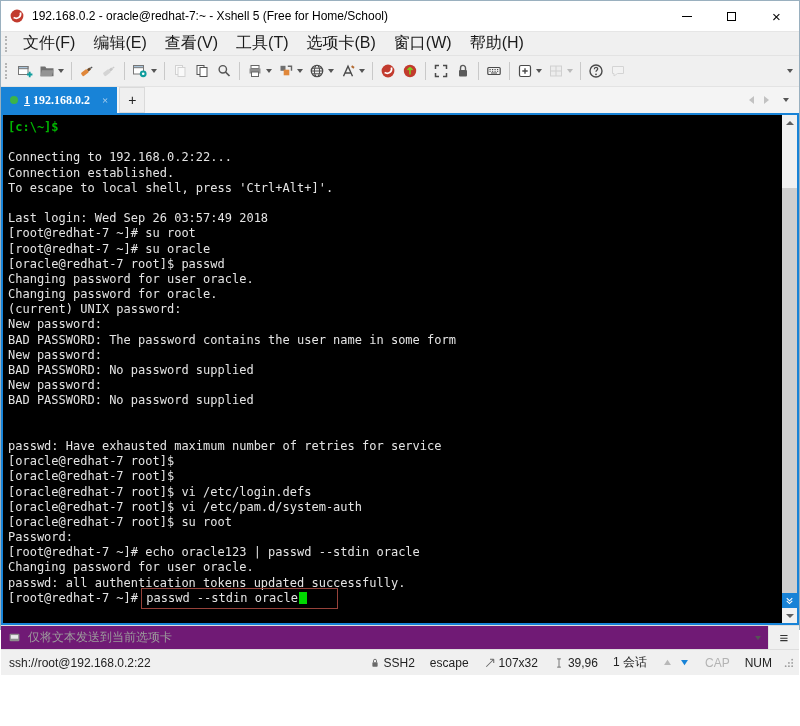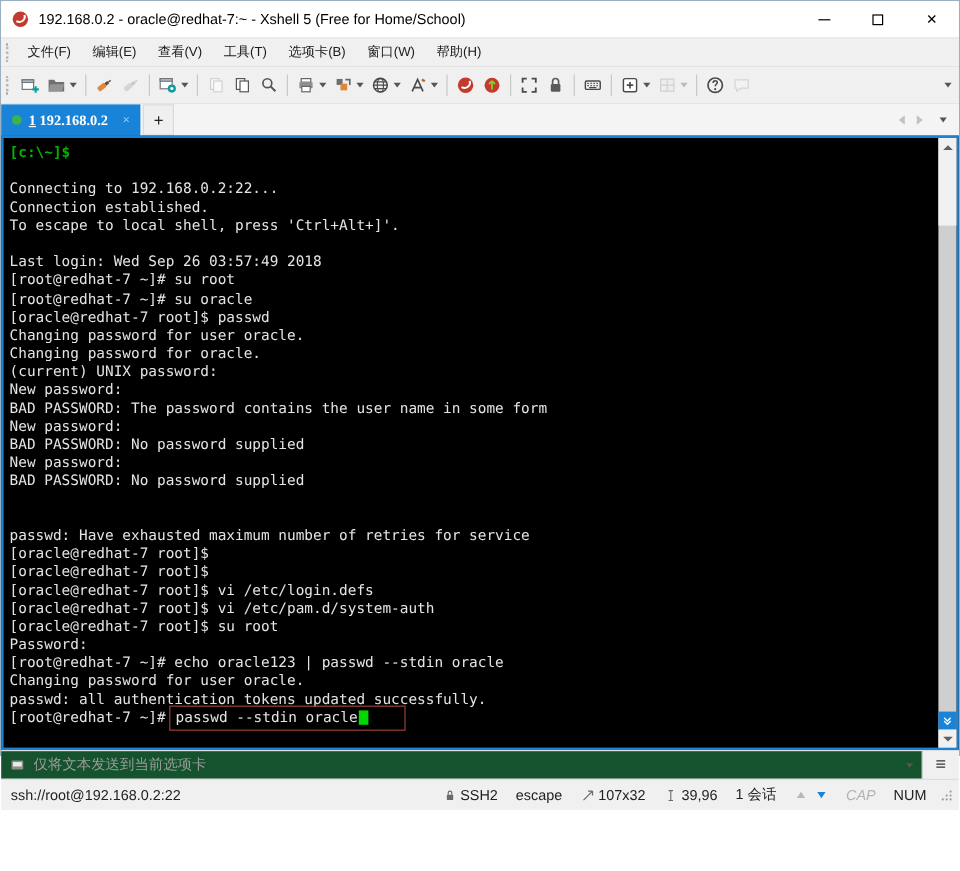--- a/index.html
+++ b/index.html
@@ -11,21 +11,21 @@
   .titlebar { height:30px; background:#fff; display:flex; align-items:center; padding-left:8px; flex:0 0 auto; }
   .app-icon { width:16px; height:16px; margin-right:7px; flex:0 0 auto; }
   .title-text { font-size:12px; color:#000; flex:1; white-space:nowrap; overflow:hidden; }
   .win-btns { display:flex; height:100%; }
   .win-btn { width:45px; height:100%; display:flex; align-items:center; justify-content:center; color:#000; }
   .glyph-min { width:10px; height:1px; background:#000; }
   .glyph-max { width:9px; height:9px; border:1px solid #000; }
   .glyph-close { font-size:15px; line-height:1; }
 
   
-  .menubar { height:25px; background:#f0f0f0; display:flex; align-items:center; font-size:11px;
+  .menubar { height:25px; background:#f0f0f0; display:flex; align-items:center; font-size:16px;
     color:#1a1a1a; border-top:1px solid #e6e6e6; border-bottom:1px solid #e3e3e3; flex:0 0 auto; }
   .grip { width:4px; height:16px; border-left:2px dotted #b5b5b5; margin:0 5px 0 4px; flex:0 0 auto; }
   .menu-item { padding:2px 9px; }
 
   
   .toolbar { height:31px; background:#f0f0f0; display:flex; align-items:center;
     border-bottom:1px solid #e3e3e3; padding-right:6px; flex:0 0 auto; }
   .tb-btn { height:25px; display:flex; align-items:center; padding:0 3px; border-radius:2px; }
   .tb-btn.disabled { opacity:.9; }
   .tb-sep { width:1px; height:18px; background:#c9c9c9; margin:0 4px; flex:0 0 auto; }
@@ -71,32 +71,32 @@
   .scrollbar { width:15px; background:#cfcfcf; display:flex; flex-direction:column; flex:0 0 auto; }
   .sb-arrow { height:15px; background:#f1f1f1; display:flex; align-items:center; justify-content:center; flex:0 0 auto; }
   .sb-chev-up { width:0; height:0; border-left:4px solid transparent; border-right:4px solid transparent; border-bottom:4px solid #5f5f5f; }
   .sb-chev-dn { width:0; height:0; border-left:4px solid transparent; border-right:4px solid transparent; border-top:4px solid #5f5f5f; }
   .sb-thumb { height:58px; background:#f1f1f1; flex:0 0 auto; }
   .sb-track { flex:1; }
   .sb-live { height:15px; background:#1883d7; display:flex; align-items:center; justify-content:center; flex:0 0 auto; }
 
   
   .sendbar { height:24px; display:flex; background:#f0f0f0; border-top:1px solid #dedede; flex:0 0 auto; }
-  .send-field { flex:1; background:#14532d; display:flex; align-items:center; gap:7px; padding:0 7px;
+  .send-field { flex:1; background:#701a75; display:flex; align-items:center; gap:7px; padding:0 7px;
     font-size:12px; color:#9c9c9c; border-right:1px solid #e0e0e0; }
   .send-caret { margin-left:auto; }
   .hamburger { width:30px; display:flex; align-items:center; justify-content:center; background:#f0f0f0;
     font-size:15px; color:#333; }
 
   
   .statusbar { height:26px; background:#f0f0f0; border-top:1px solid #dedede; display:flex;
     align-items:center; font-size:12px; color:#222; padding:0 4px 0 8px; flex:0 0 auto; }
   .sb-left { flex:1; white-space:nowrap; }
   .sb-item { display:flex; align-items:center; gap:3px; margin-left:15px; white-space:nowrap; }
-  .sb-item.dim { color:#b3b3b3;font-style:italic; }
+  .sb-item.dim { color:#b3b3b3; }
   svg { display:block; }
 </style>
 </head>
 <body>
 
 <div class="window">
 
   <div class="titlebar">
     <span class="app-icon">
         <svg width="16" height="16" viewBox="0 0 16 16">

